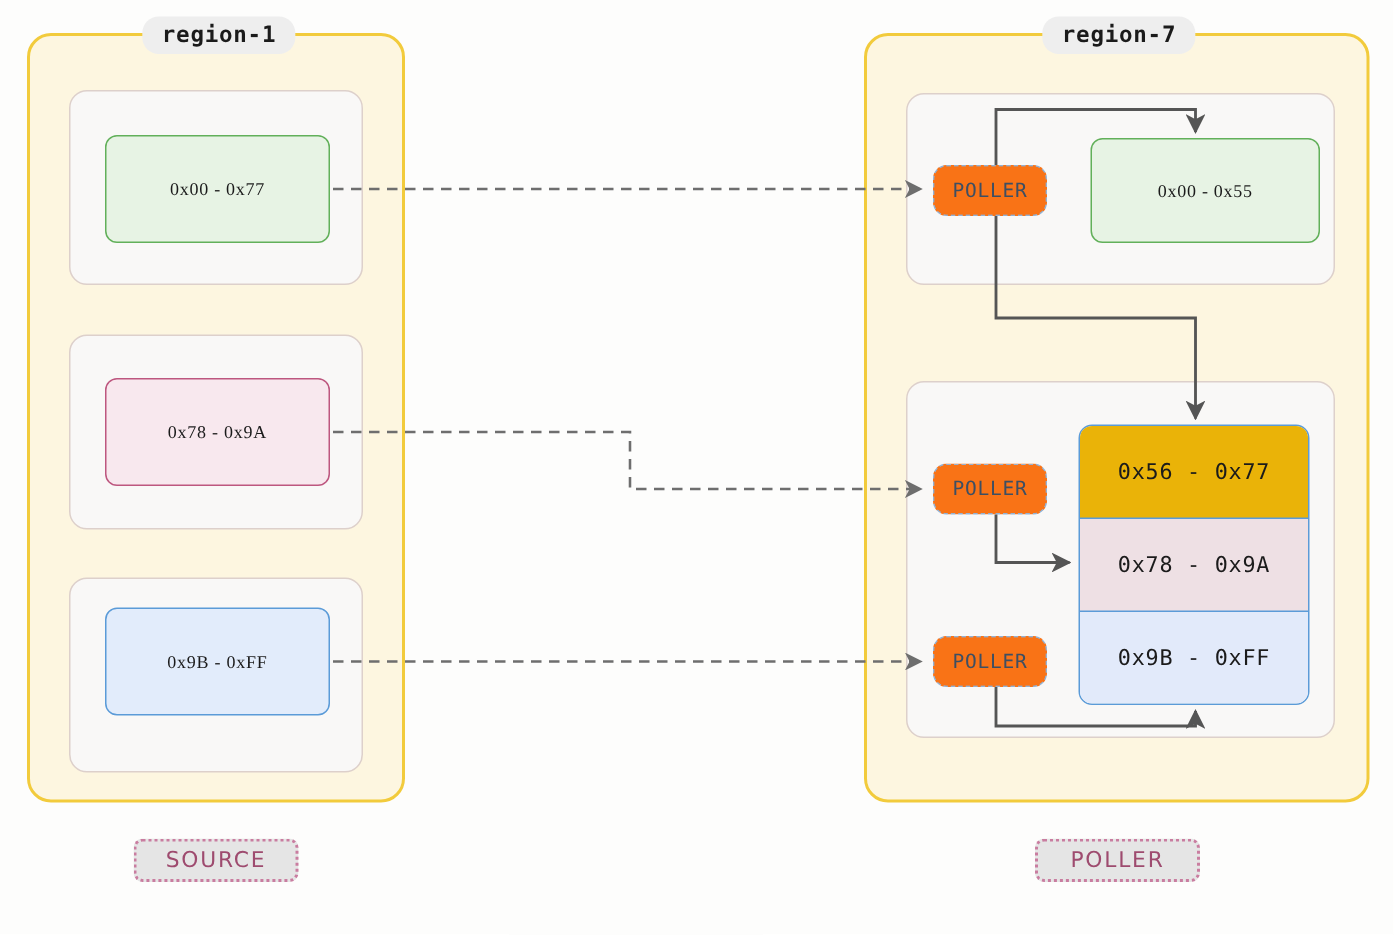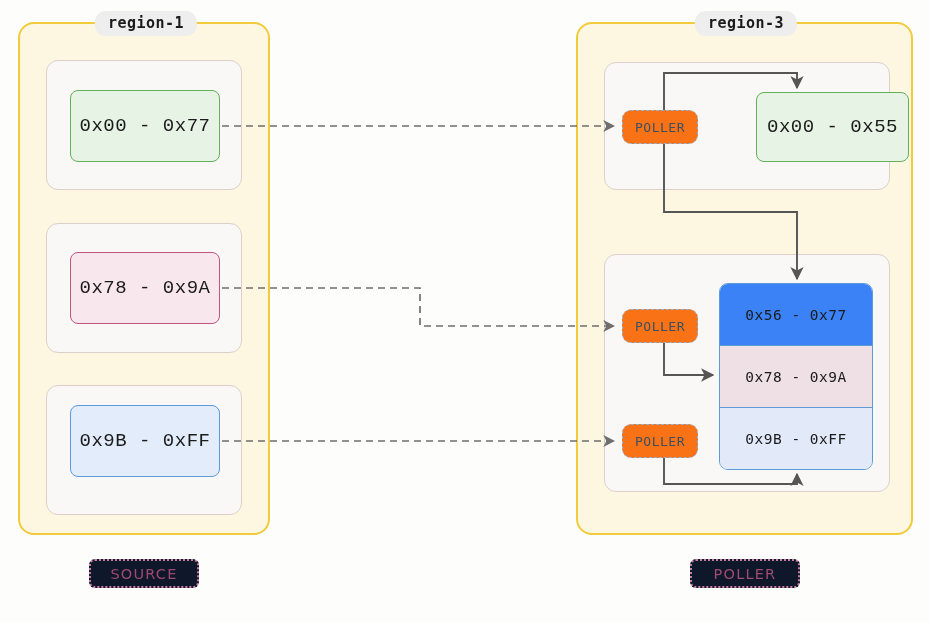--- a/index.html
+++ b/index.html
@@ -52,22 +52,22 @@
   }
 
   
   .block {
     position: absolute;
     box-sizing: border-box;
     border-radius: 8px;
     display: flex;
     align-items: center;
     justify-content: center;
-    font-family: Liberation Mono, monospace;
-    font-size: 19px;
+    font-family: Liberation Serif, serif;
+    font-size: 12px;
     color: #1b1b1b;
     letter-spacing: 0.5px;
     white-space: nowrap;
   }
   .block.green { background: #e7f3e4; border: 1.6px solid #62b05a; }
   .block.pink  { background: #f8e8ee; border: 1.6px solid #bd577f; }
   .block.blue  { background: #e2ecfb; border: 1.6px solid #5b9bd8; }
 
   
   .stack {
@@ -84,21 +84,21 @@
     display: flex;
     align-items: center;
     justify-content: center;
     font-family: "DejaVu Sans Mono", "Liberation Mono", monospace;
     font-size: 14.5px;
     color: #1b1b1b;
     letter-spacing: 0.5px;
     white-space: nowrap;
     box-sizing: border-box;
   }
-  .seg-green { background: #3b82f6; border-bottom: 1.4px solid #5b9bd8; }
+  .seg-green { background: #eab308; border-bottom: 1.4px solid #5b9bd8; }
   .seg-pink  { background: #eee0e4; border-bottom: 1.4px solid #5b9bd8; }
   .seg-blue  { background: #e2eafa; }
 
   
   .poller {
     position: absolute;
     box-sizing: border-box;
     background: #f97316;
     border: 1.6px dashed #93b2d4;
     border-radius: 9px;
@@ -109,21 +109,21 @@
     font-size: 13px;
     color: #3d4f63;
     letter-spacing: 0.5px;
     white-space: nowrap;
   }
 
   
   .tag {
     position: absolute;
     box-sizing: border-box;
-    background: #0f172a;
+    background: #e5e5e5;
     border: 2px dotted #c97da0;
     border-radius: 6px;
     display: flex;
     align-items: center;
     justify-content: center;
     font-family: "DejaVu Sans", "Liberation Sans", sans-serif;
     font-size: 14.5px;
     color: #9e4b6f;
     letter-spacing: 1.2px;
     white-space: nowrap;
@@ -159,31 +159,31 @@
 
   <div class="subgroup" style="left:46px;  top:60px;  width:196px; height:130px;"></div>
   <div class="subgroup" style="left:46px;  top:223px; width:196px; height:130px;"></div>
   <div class="subgroup" style="left:46px;  top:385px; width:196px; height:130px;"></div>
 
   <div class="block green" style="left:70px; top:90px;  width:150px; height:72px;">0x00 - 0x77</div>
   <div class="block pink" style="left:70px; top:252px; width:150px; height:72px;">0x78 - 0x9A</div>
   <div class="block blue" style="left:70px; top:405px; width:150px; height:72px;">0x9B - 0xFF</div>
 
   <div class="region" id="region-2">
-    <div class="region-label" style="left:168px;">region-3</div>
+    <div class="region-label" style="left:168px;">region-7</div>
   </div>
 
   <div class="subgroup" style="left:604px; top:62px;  width:286px; height:128px;"></div>
   <div class="subgroup" style="left:604px; top:254px; width:286px; height:238px;"></div>
 
   <div class="poller" style="left:622px; top:110px; width:76px; height:34px;">POLLER</div>
   <div class="poller" style="left:622px; top:309px; width:76px; height:34px;">POLLER</div>
   <div class="poller" style="left:622px; top:424px; width:76px; height:34px;">POLLER</div>
 
-  <div class="block green" style="left:756px; top:92px; width:153px; height:70px;">0x00 - 0x55</div>
+  <div class="block green" style="left:727px; top:92px; width:153px; height:70px;">0x00 - 0x55</div>
 
   <div class="stack" style="left:719px; top:283px; width:154px; height:187px;">
     <div class="stack-seg seg-green">0x56 - 0x77</div>
     <div class="stack-seg seg-pink">0x78 - 0x9A</div>
     <div class="stack-seg seg-blue">0x9B - 0xFF</div>
   </div>
 
   <div class="tag" style="left:89px;  top:559px; width:110px; height:29px;">SOURCE</div>
   <div class="tag" style="left:690px; top:559px; width:110px; height:29px;">POLLER</div>
 

